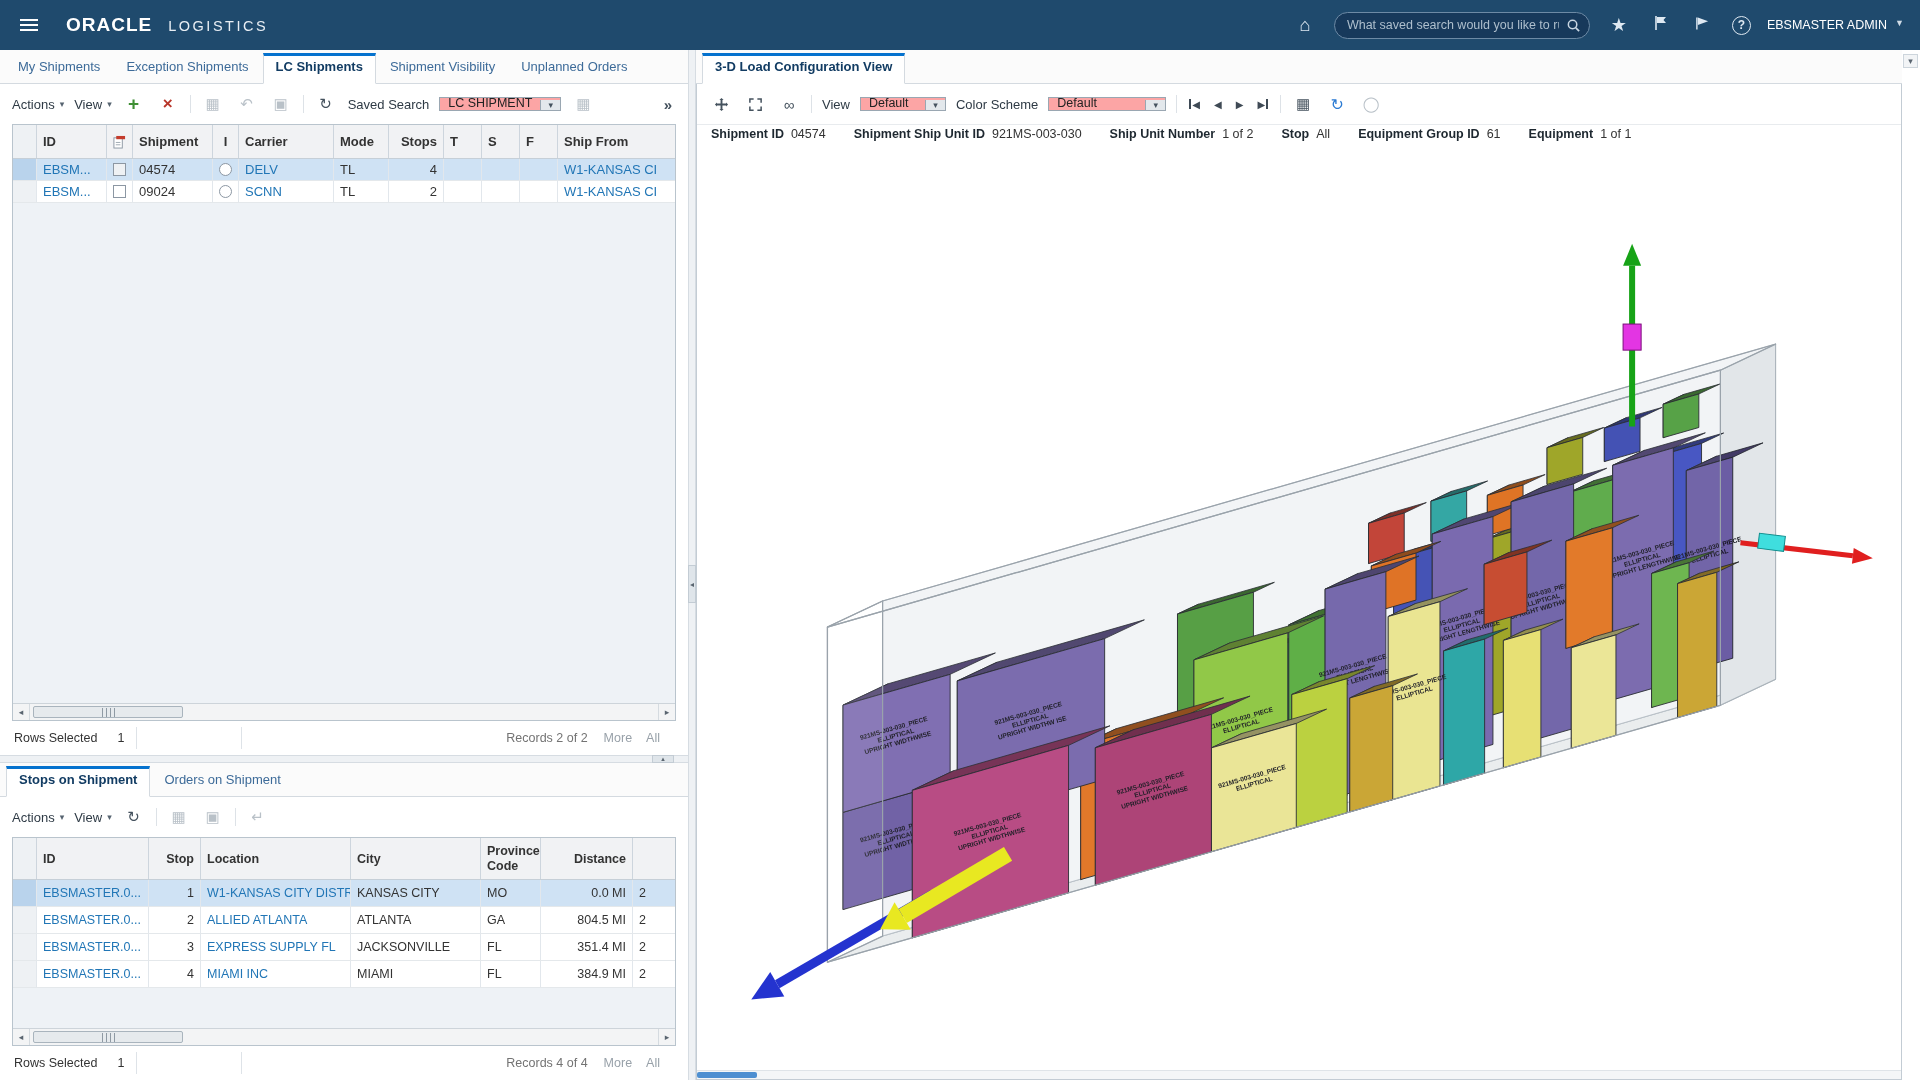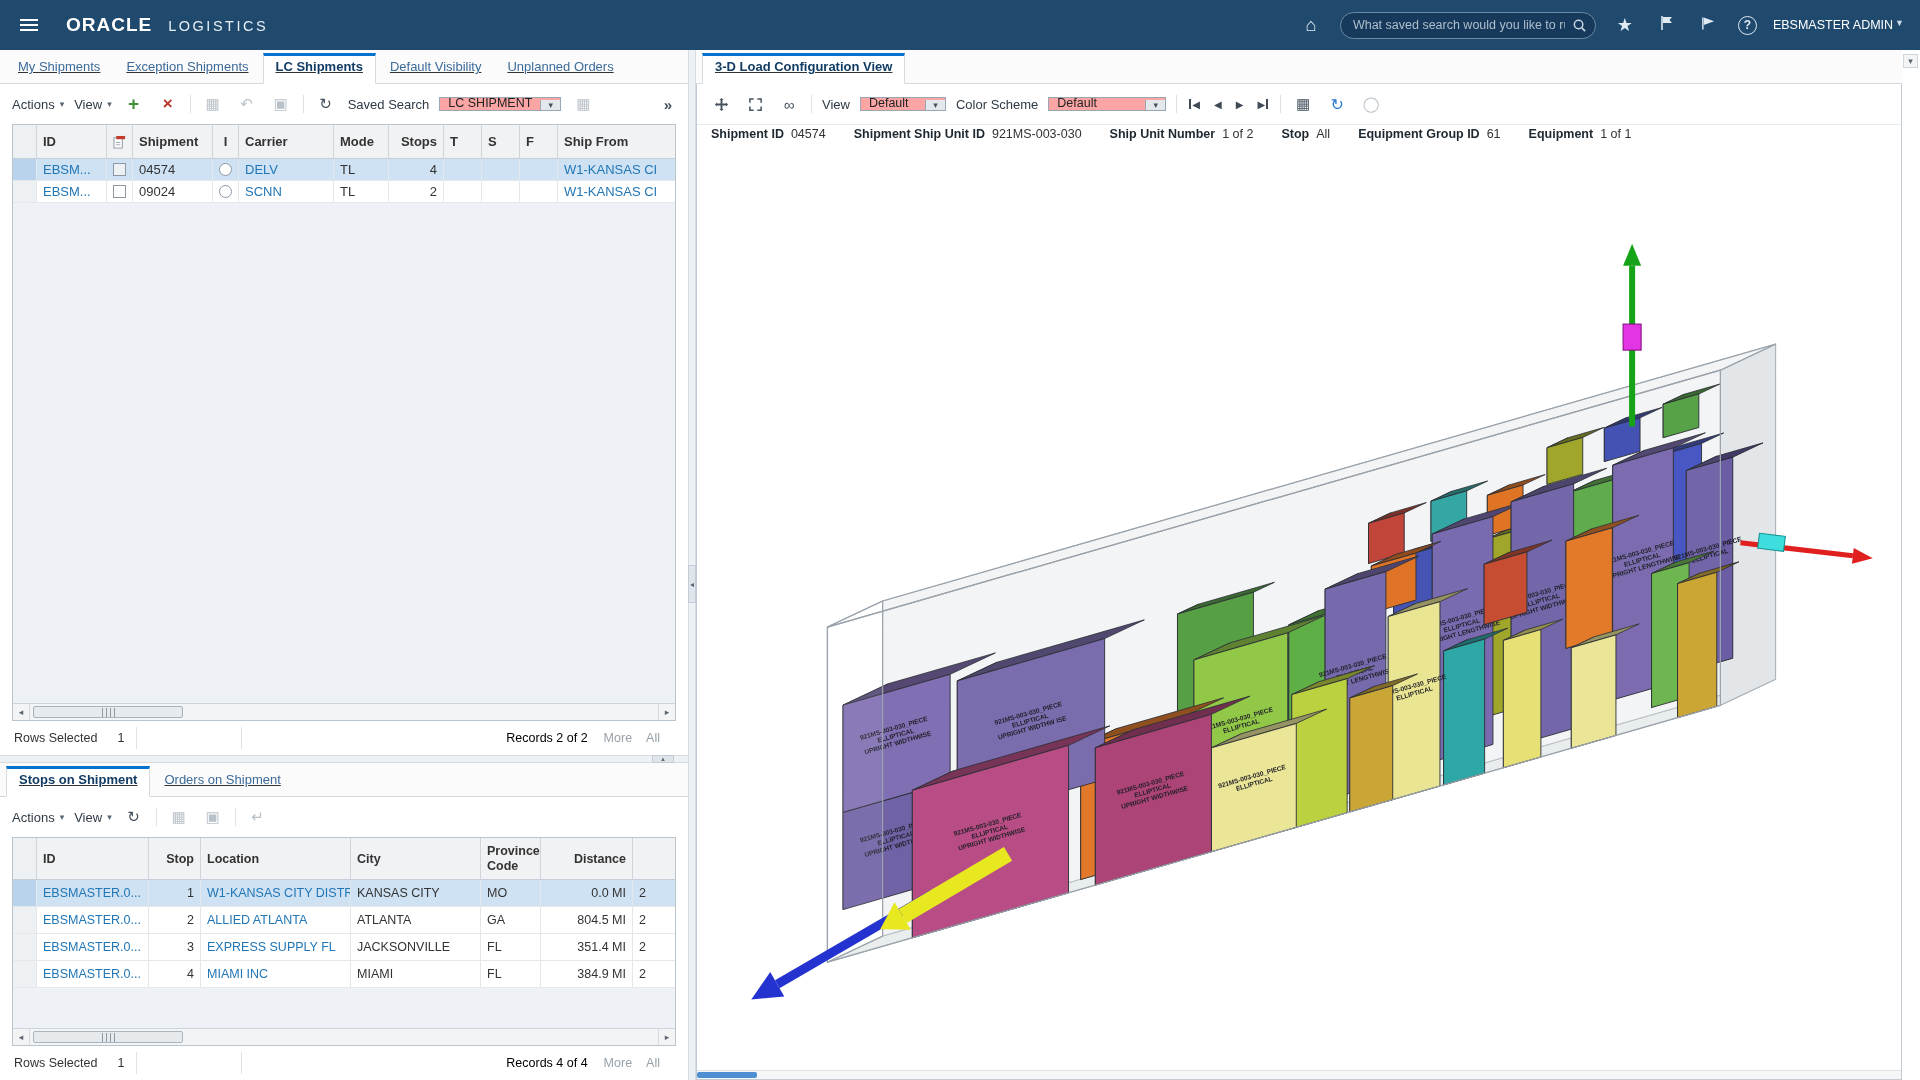--- a/index.html
+++ b/index.html
@@ -13,38 +13,38 @@
   .brand { display:flex; align-items:baseline; gap:16px; margin-left:8px; }
   .brand .oracle { font-size:19px; font-weight:bold; letter-spacing:1px; }
   .brand .prod { font-size:14.5px; letter-spacing:2.5px; color:#e8eef4; }
   .hspacer { flex:1; }
   .hicon { color:#dfe9f2; font-size:18px; cursor:pointer; width:26px; text-align:center; line-height:26px; }
   .gsearch { position:relative; }
   .gsearch input { width:256px; height:27px; border-radius:14px; border:1px solid #6d8aa5; background:#17395b; color:#c9d6e2; font-size:12.5px; padding:0 30px 0 12px; outline:none; font-family:inherit; }
   .gsearch input::placeholder { color:#aebfcd; }
   .gsearch svg { position:absolute; right:9px; top:6px; }
   .helpic { width:19px; height:19px; border-radius:50%; border:1.5px solid #dfe9f2; color:#dfe9f2; font-size:12px; display:flex; align-items:center; justify-content:center; font-weight:bold; cursor:pointer; }
-  .usermenu { display:flex; align-items:flex-start; gap:2px; font-size:12.5px; cursor:pointer; white-space:nowrap; }
+  .usermenu { display:flex; align-items:flex-start; gap:8px; font-size:12.5px; cursor:pointer; white-space:nowrap; }
   .car { font-size:9px; color:#cfdbe6; }
 
   
   .left-col { position:absolute; top:50px; left:0; width:688px; bottom:0; display:flex; flex-direction:column; background:#fff; }
   .vsplit { position:absolute; top:50px; left:688px; width:8px; bottom:0; background:#eef1f4; border-left:1px solid #d6dce2; border-right:1px solid #d6dce2; cursor:col-resize; z-index:4; }
   .vsplit .vh { position:absolute; top:50%; left:-1px; width:8px; height:38px; background:#dfe5ea; border:1px solid #c3ccd4; font-size:8px; color:#5a6570; display:flex; align-items:center; justify-content:center; }
   .right-col { position:absolute; top:50px; left:696px; right:18px; bottom:0; display:flex; flex-direction:column; }
   .corner-caret { position:absolute; top:54px; right:2px; width:15px; height:14px; font-size:9px; color:#5a6570; background:#f2f4f6; border:1px solid #cdd5dc; display:flex; align-items:center; justify-content:center; cursor:pointer; }
 
   .panel { display:flex; flex-direction:column; background:#fff; min-height:0; }
   .top-panel { height:705px; }
   .hsplit { height:8px; background:#eef1f4; border-top:1px solid #d6dce2; border-bottom:1px solid #d6dce2; position:relative; cursor:row-resize; }
   .hsplit .hh { position:absolute; right:14px; top:-1px; width:22px; height:8px; background:#dfe5ea; border:1px solid #c3ccd4; font-size:7px; color:#5a6570; display:flex; align-items:center; justify-content:center; }
   .bottom-panel { flex:1; }
 
   
-  .tabs { display:flex; align-items:flex-end; height:34px; background:#fbfbfb; border-bottom:1px solid #d4dae0; padding-left:6px; gap:2px; flex:none;text-decoration:underline; }
+  .tabs { display:flex; align-items:flex-end; height:34px; background:#fbfbfb; border-bottom:1px solid #d4dae0; padding-left:6px; gap:2px; flex:none; }
   .tab { padding:8px 12px 9px; font-size:13px; color:#3d6b99; cursor:pointer; white-space:nowrap; }
   .tab.active { background:#fff; color:#123c63; font-weight:bold; border:1px solid #d4dae0; border-bottom:1px solid #fff; border-top:3px solid #0572ce; margin-bottom:-1px; padding-top:3px; }
 
   
   .tbar { display:flex; align-items:center; gap:10px; padding:8px 12px; flex:none; font-size:13px; }
   .menu-btn { display:inline-flex; align-items:center; gap:5px; color:#2e3a45; cursor:pointer; }
   .menu-btn .car { color:#566470; }
   .ic { width:24px; height:24px; display:inline-flex; align-items:center; justify-content:center; font-size:15px; border-radius:3px; cursor:pointer; flex:none; }
   .ic.add { color:#3f8f34; font-weight:bold; font-size:19px; }
   .ic.del { color:#b8362a; font-weight:bold; font-size:17px; }
@@ -93,21 +93,21 @@
   .hscroll .thumb { position:absolute; left:20px; top:2px; bottom:2px; width:150px; background:#e6eaed; border:1px solid #a9b4bd; border-radius:2px; cursor:pointer; display:flex; align-items:center; justify-content:center; }
   .hscroll .thumb i { width:13px; height:9px; background:repeating-linear-gradient(90deg,#8f9aa4 0 1px,transparent 1px 4px); display:block; }
 
   
   .gstatus { height:34px; display:flex; align-items:center; font-size:12.5px; color:#333; padding:0 14px; flex:none; background:#fff; }
   .gstatus .sval { margin-left:20px; }
   .vln { width:1px; height:22px; background:#dee3e8; margin:0 12px; flex:none; }
   .fcell { width:80px; flex:none; }
   .fcell.w2 { width:150px; }
   .flexsp { flex:1; }
-  .rec { color:#000000; margin-right:16px; }
+  .rec { color:#737373; margin-right:16px; }
   .dimlink { color:#98a1a9; margin-right:14px; cursor:pointer; }
 
   
   .vbox { flex:1; border:1px solid #c3ccd4; border-top:none; display:flex; flex-direction:column; min-height:0; background:#fff; }
   .t3d { border-bottom:1px solid #e8ebee; }
   .info3d { display:flex; gap:28px; padding:2px 14px 9px; font-size:12.5px; flex:none; flex-wrap:nowrap; }
   .info3d .pair { white-space:nowrap; }
   .info3d b { margin-right:7px; color:#1e2830; }
   .canvas3d { flex:1; min-height:0; position:relative; background:#fff; }
   .canvas3d svg { position:absolute; inset:0; width:100%; height:100%; }
@@ -152,21 +152,21 @@
   </span>
 </header>
 
 <div class="left-col">
 
   <div class="panel top-panel">
     <div class="tabs">
       <div class="tab">My Shipments</div>
       <div class="tab">Exception Shipments</div>
       <div class="tab active">LC Shipments</div>
-      <div class="tab">Default Visibility</div>
+      <div class="tab">Shipment Visibility</div>
       <div class="tab">Unplanned Orders</div>
     </div>
 
     <div class="tbar">
       <span class="menu-btn">
           <span>Actions</span>
           <span class="car">▾</span>
         </span>
       <span class="menu-btn">
           <span>View</span>

